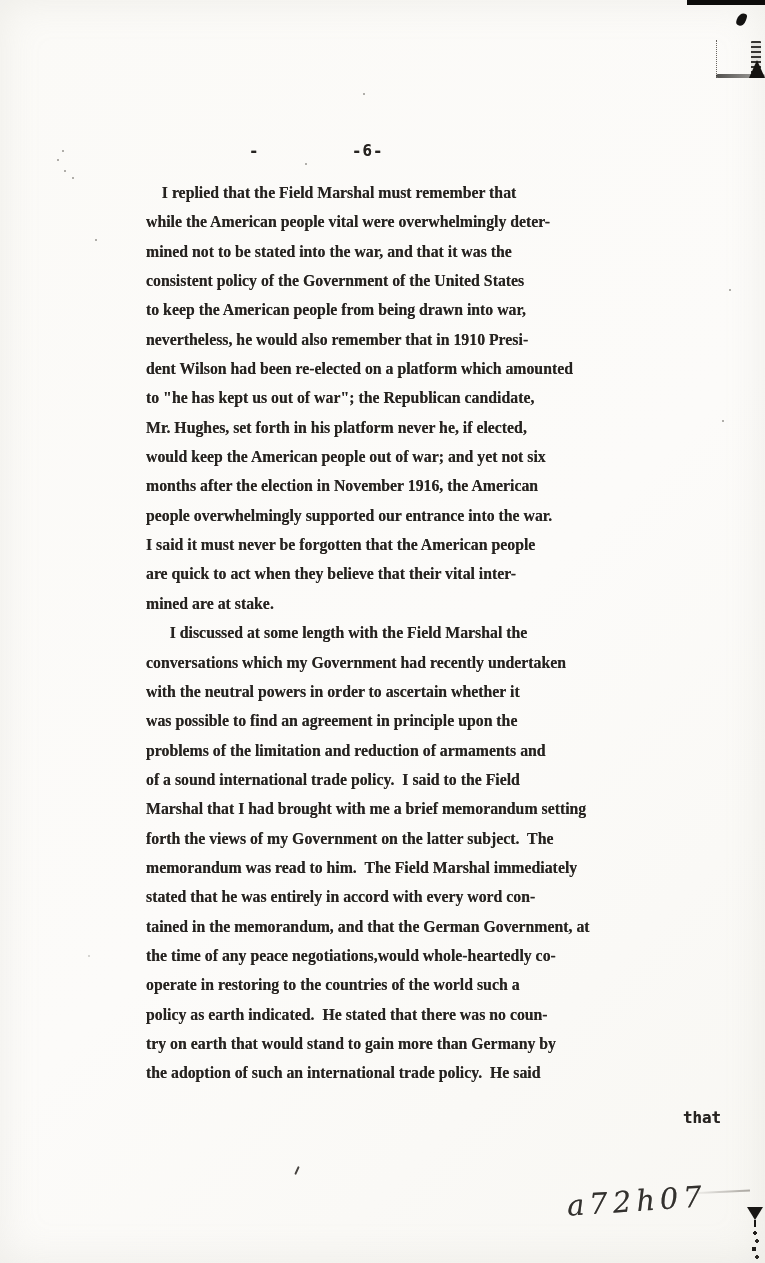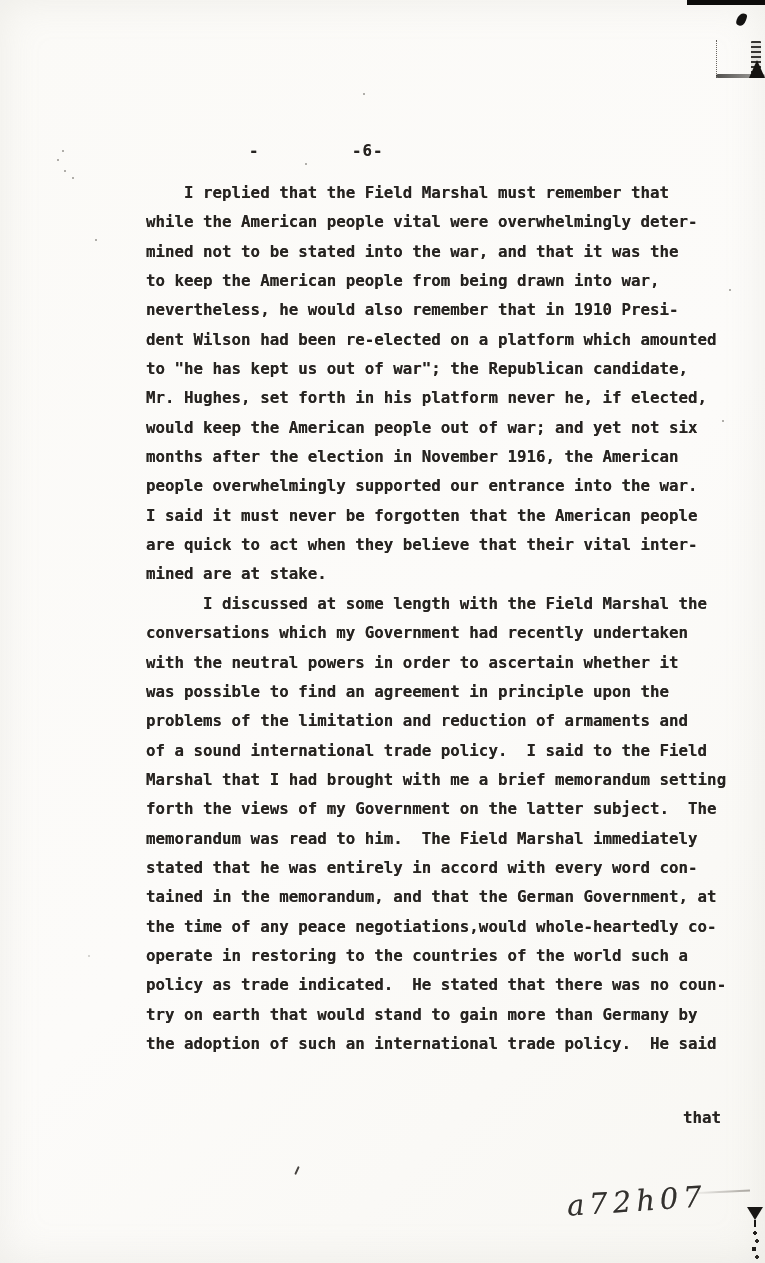--- a/index.html
+++ b/index.html
@@ -42,20 +42,21 @@
   .body-text {
     position: absolute;
     left: 146px;
     top: 178px;
     width: 600px;
   }
   .tline {
     white-space: pre;
     line-height: 29.35px;
     height: 29.35px;
+    font-family: Liberation Serif, serif;
   }
   .catchword {
     position: absolute;
     left: 683px;
     top: 1108px;
   }
 
   
   .handwritten {
     position: absolute;
@@ -160,20 +161,21 @@
   <div class="artifact speck" style="left:722px; top:420px;"></div>
   <div class="artifact speck" style="left:88px; top:955px; opacity:.5;"></div>
 
   <div class="tw header-dash">-</div>
   <div class="tw page-number">-6-</div>
 
   <div class="tw body-text">
       <div class="tline">    I replied that the Field Marshal must remember that</div>
       <div class="tline">while the American people vital were overwhelmingly deter-</div>
       <div class="tline">mined not to be stated into the war, and that it was the</div>
+      <div class="tline">consistent policy of the Government of the United States</div>
       <div class="tline">to keep the American people from being drawn into war,</div>
       <div class="tline">nevertheless, he would also remember that in 1910 Presi-</div>
       <div class="tline">dent Wilson had been re-elected on a platform which amounted</div>
       <div class="tline">to "he has kept us out of war"; the Republican candidate,</div>
       <div class="tline">Mr. Hughes, set forth in his platform never he, if elected,</div>
       <div class="tline">would keep the American people out of war; and yet not six</div>
       <div class="tline">months after the election in November 1916, the American</div>
       <div class="tline">people overwhelmingly supported our entrance into the war.</div>
       <div class="tline">I said it must never be forgotten that the American people</div>
       <div class="tline">are quick to act when they believe that their vital inter-</div>
@@ -184,21 +186,21 @@
       <div class="tline">was possible to find an agreement in principle upon the</div>
       <div class="tline">problems of the limitation and reduction of armaments and</div>
       <div class="tline">of a sound international trade policy.  I said to the Field</div>
       <div class="tline">Marshal that I had brought with me a brief memorandum setting</div>
       <div class="tline">forth the views of my Government on the latter subject.  The</div>
       <div class="tline">memorandum was read to him.  The Field Marshal immediately</div>
       <div class="tline">stated that he was entirely in accord with every word con-</div>
       <div class="tline">tained in the memorandum, and that the German Government, at</div>
       <div class="tline">the time of any peace negotiations,would whole-heartedly co-</div>
       <div class="tline">operate in restoring to the countries of the world such a</div>
-      <div class="tline">policy as trade indicated.  He stated that there was no coun-</div>
+      <div class="tline">policy as earth indicated.  He stated that there was no coun-</div>
       <div class="tline">try on earth that would stand to gain more than Germany by</div>
       <div class="tline">the adoption of such an international trade policy.  He said</div>
     </div>
 
   <div class="tw catchword">that</div>
 
   <div class="handwritten">a72h07</div>
 
   <div class="artifact tick-mark"></div>
   <div class="artifact fold-line"></div>

